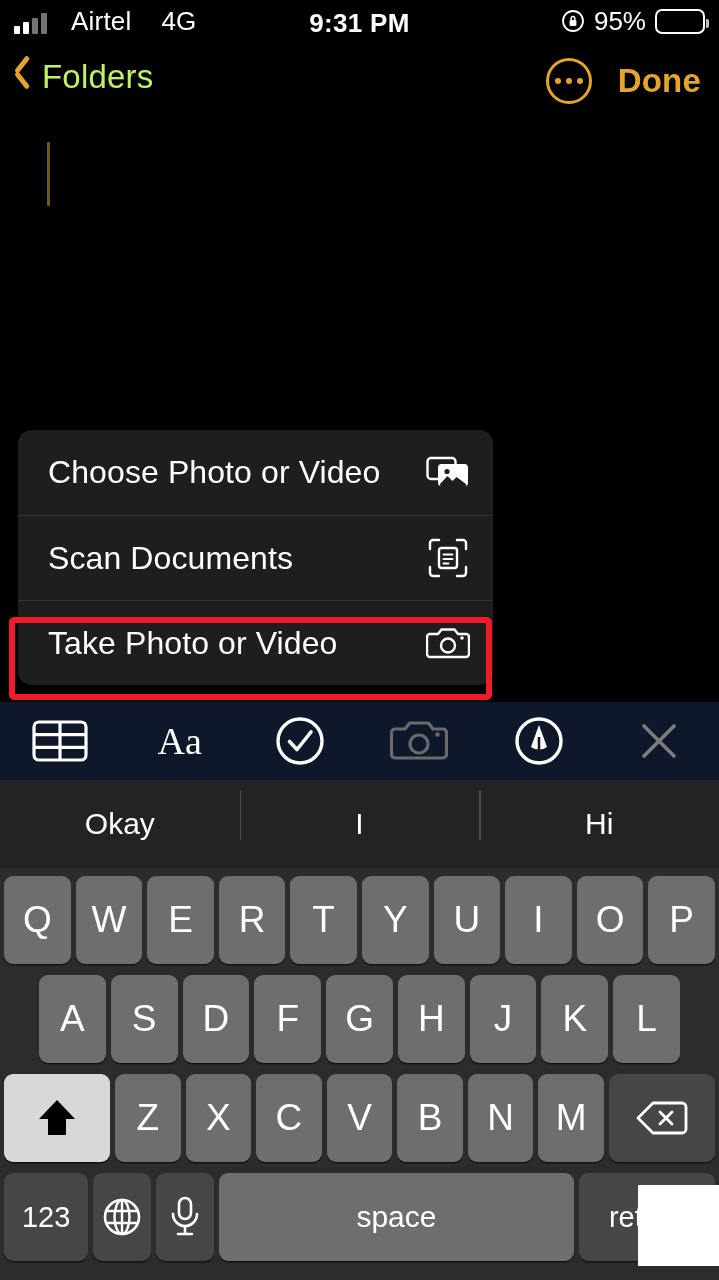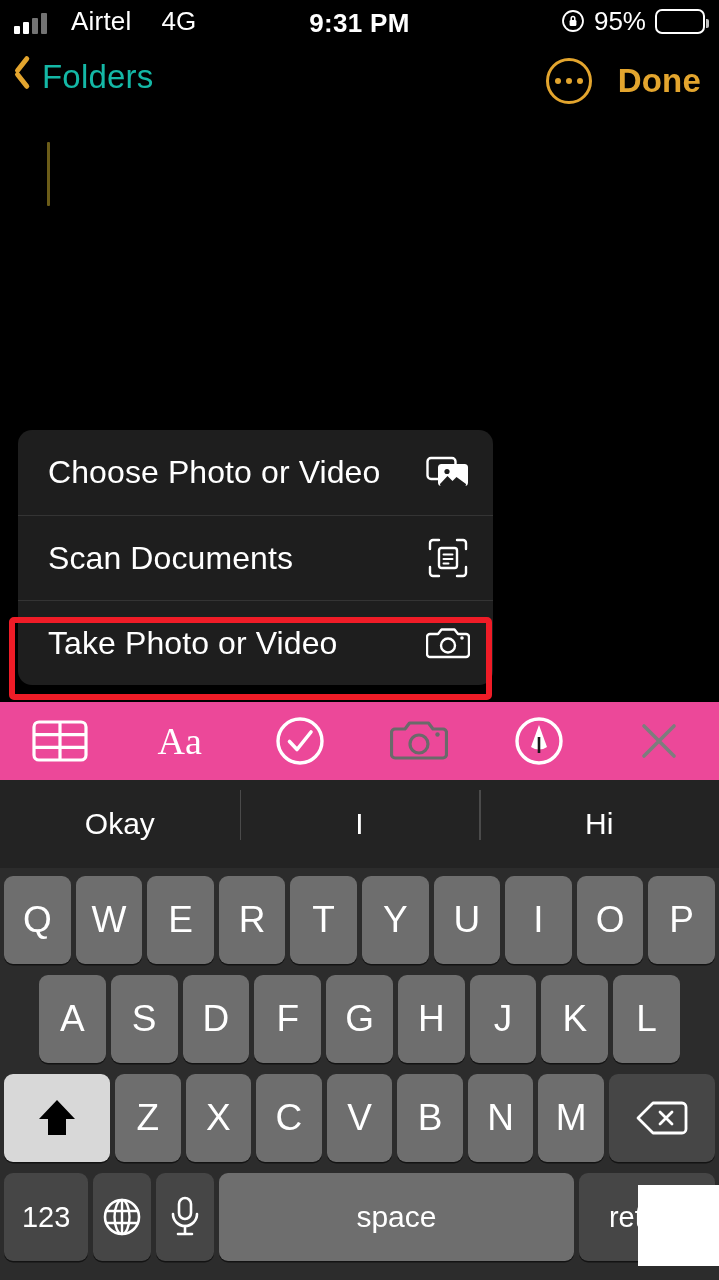--- a/index.html
+++ b/index.html
@@ -25,21 +25,21 @@
   .sb-right{position:absolute;right:14px;top:8px;display:flex;align-items:center;gap:9px;}
   .rotlock{width:24px;height:24px;position:relative;}
   .rotlock svg{display:block;}
   .batpct{font-size:26px;line-height:26px;font-weight:500;}
   .battery{width:50px;height:25px;border:2.5px solid #fff;border-radius:7px;position:relative;box-sizing:border-box;padding:2px;}
   .battery .fill{height:100%;background:#fff;border-radius:3px;}
   .battery:after{content:"";position:absolute;right:-6px;top:8px;width:3px;height:9px;background:#fff;border-radius:0 2px 2px 0;opacity:.75;}
 
   
   .navbar{position:absolute;left:0;top:48px;width:719px;height:72px;}
-  .nav-back{position:absolute;left:14px;top:12px;display:flex;align-items:center;gap:10px;color:#14b8a6;cursor:pointer;}
+  .nav-back{position:absolute;left:14px;top:12px;display:flex;align-items:center;gap:10px;color:#bef264;cursor:pointer;}
   .chev{width:18px;height:30px;position:relative;}
   .chev:before,.chev:after{content:"";position:absolute;left:2px;width:20px;height:5px;background:#E3A52E;border-radius:3px;}
   .chev:before{top:8px;transform:rotate(-52deg);transform-origin:left center;}
   .chev:after{top:8px;transform:rotate(52deg);transform-origin:left center;}
   .nav-back .lbl{font-size:33px;line-height:34px;letter-spacing:.2px;}
   .nav-right{position:absolute;right:18px;top:10px;display:flex;align-items:center;gap:26px;}
   .more-circle{width:46px;height:46px;border:3px solid #E3A52E;border-radius:50%;display:flex;align-items:center;justify-content:center;gap:5px;box-sizing:border-box;cursor:pointer;}
   .more-circle span{width:6px;height:6px;background:#E3A52E;border-radius:50%;display:block;}
   .done{color:#E3A52E;font-size:33px;font-weight:700;letter-spacing:.2px;cursor:pointer;}
 
@@ -52,21 +52,21 @@
   .menu-row{position:relative;height:85px;display:flex;align-items:center;padding:0 22px 0 30px;box-sizing:border-box;cursor:pointer;}
   .menu-row + .menu-row{border-top:1px solid #343434;}
   .menu-row .mtext{color:#fff;font-size:32px;letter-spacing:.1px;flex:1;}
   .menu-row .micon{width:46px;height:42px;display:flex;align-items:center;justify-content:center;}
   .menu-row .micon svg{display:block;}
 
   
   .annot{position:absolute;left:9px;top:617px;width:483px;height:83px;border:6px solid #ef1c27;border-radius:5px;box-sizing:border-box;pointer-events:none;}
 
   
-  .fmtbar{position:absolute;left:0;top:702px;width:719px;height:78px;background:#ec4899;display:flex;align-items:center;}
+  .fmtbar{position:absolute;left:0;top:702px;width:719px;height:78px;background:#0f172a;display:flex;align-items:center;}
   .fmtbar .fitem{flex:1;display:flex;align-items:center;justify-content:center;cursor:pointer;}
   .fmtbar svg{display:block;}
   .aa{color:#fff;font-size:38px;font-family:"Liberation Serif","DejaVu Serif",serif;line-height:38px;}
 
   
   .predbar{position:absolute;left:0;top:780px;width:719px;height:88px;background:#232323;display:flex;align-items:center;}
   .pred{flex:1;text-align:center;color:#fff;font-size:30px;position:relative;cursor:pointer;}
   .pred + .pred:before{content:"";position:absolute;left:0;top:-17px;height:50px;width:1.5px;background:#4a4a4a;}
 
   

